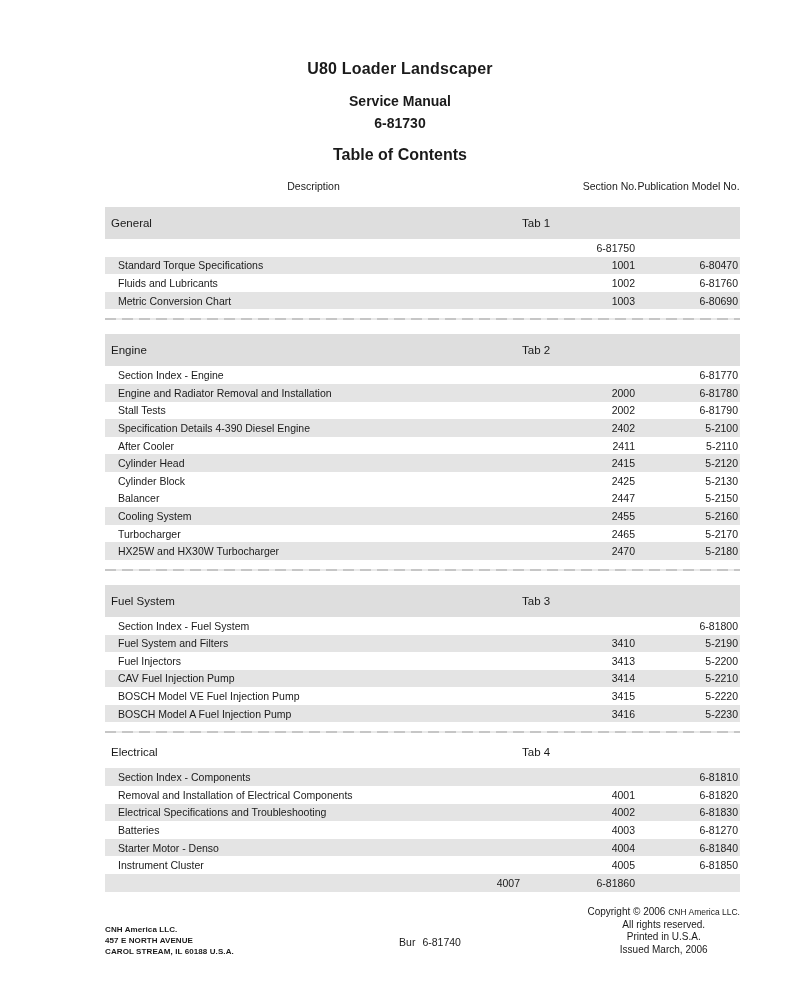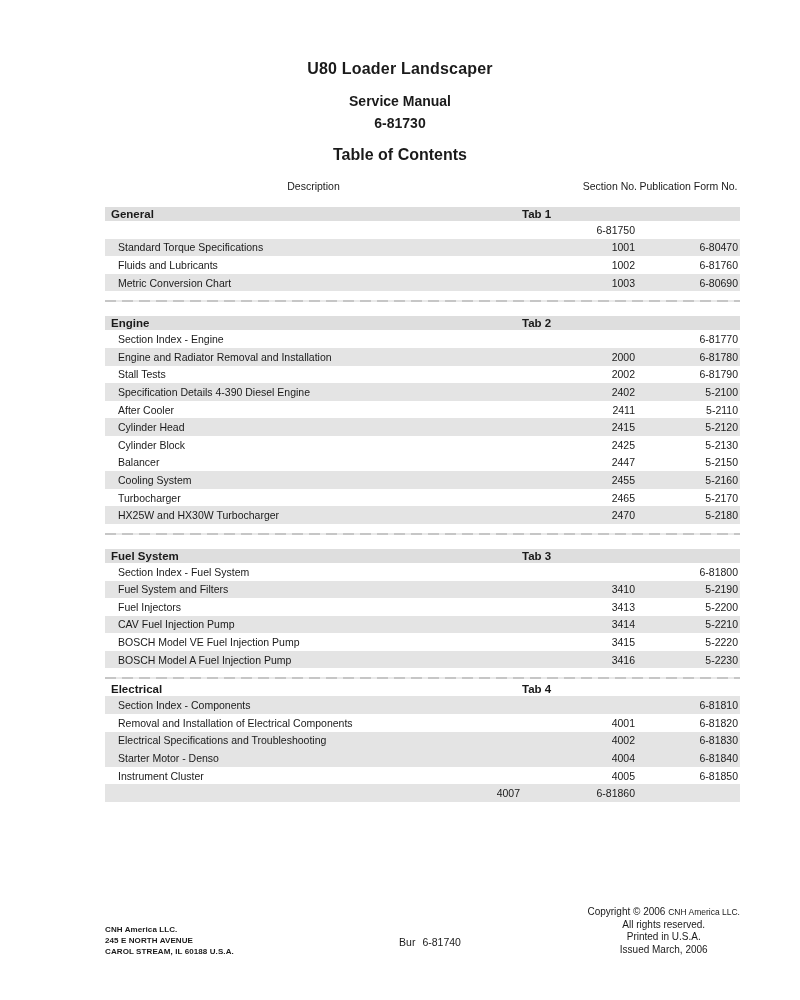--- a/index.html
+++ b/index.html
@@ -56,24 +56,24 @@
   .col-headers {
     height: 36px;
     font-size: 10.5px;
     align-items: center;
   }
   .col-desc-h { text-align: center; }
   .col-sec-h  { text-align: right; }
   .col-pub-h  { text-align: center; line-height: 12px; }
   .toc-section { margin-top: 0; }
   .section-header {
-    height: 14px;
+    height: 32px;
     align-items: center;
     font-size: 11.5px;
-    font-weight: bold;
+    font-weight: normal;
   }
   .section-header.shaded { background: var(--band-color, #dedede); }
   .section-header .sec-name { padding-left: 6px; }
   .section-header .sec-tab { text-align: left; padding-right: 12px; }
   .toc-row {
     height: 17.6px;
     align-items: center;
     font-size: 10.5px;
   }
   .toc-row.shaded { background: var(--stripe-color, #e4e4e4); }
@@ -121,21 +121,21 @@
   <div class="doc-title">U80 Loader Landscaper</div>
   <div class="doc-subtitle">Service Manual</div>
   <div class="doc-number">6-81730</div>
   <div class="toc-title">Table of Contents</div>
 </div>
 
 <div class="table-wrap">
   <div class="grid-cols col-headers">
     <div class="col-desc-h">Description</div>
     <div class="col-sec-h">Section No.</div>
-    <div class="col-pub-h">Publication Form No.</div>
+    <div class="col-pub-h">Publication Model No.</div>
   </div>
   <div id="sections-container">
       <div class="toc-section" style="margin-top: 3px;">
         <div class="grid-cols section-header shaded">
           <div class="sec-name">General</div>
           <div class="sec-tab">Tab 1</div>
           <div></div>
         </div>
         <div class="grid-cols toc-row">
           <div class="cell-sec"></div>
@@ -273,41 +273,46 @@
         <div class="grid-cols toc-row">
           <div class="cell-desc">Removal and Installation of Electrical Components</div>
           <div class="cell-sec">4001</div>
           <div class="cell-pub">6-81820</div>
         </div>
         <div class="grid-cols toc-row shaded">
           <div class="cell-desc">Electrical Specifications and Troubleshooting</div>
           <div class="cell-sec">4002</div>
           <div class="cell-pub">6-81830</div>
         </div>
+        <div class="grid-cols toc-row">
+          <div class="cell-desc">Batteries</div>
+          <div class="cell-sec">4003</div>
+          <div class="cell-pub">6-81270</div>
+        </div>
         <div class="grid-cols toc-row shaded">
           <div class="cell-desc">Starter Motor - Denso</div>
           <div class="cell-sec">4004</div>
           <div class="cell-pub">6-81840</div>
         </div>
         <div class="grid-cols toc-row">
           <div class="cell-desc">Instrument Cluster</div>
           <div class="cell-sec">4005</div>
           <div class="cell-pub">6-81850</div>
         </div>
         <div class="grid-cols toc-row shaded">
           <div class="cell-sec">4007</div>
           <div class="cell-pub">6-81860</div>
         </div>
       </div>
     </div>
 </div>
 
 <div class="footer-left">
   <div>CNH America LLC.</div>
-  <div>245 E NORTH AVENUE</div>
+  <div>457 E NORTH AVENUE</div>
   <div>CAROL STREAM, IL 60188 U.S.A.</div>
 </div>
 
 <div class="footer-center">
   <span class="bur-label">Bur</span><span>6-81740</span>
 </div>
 
 <div class="footer-right">
   <div><span>Copyright © 2006 </span><span class="company">CNH America LLC.</span></div>
   <div>All rights reserved.</div>

